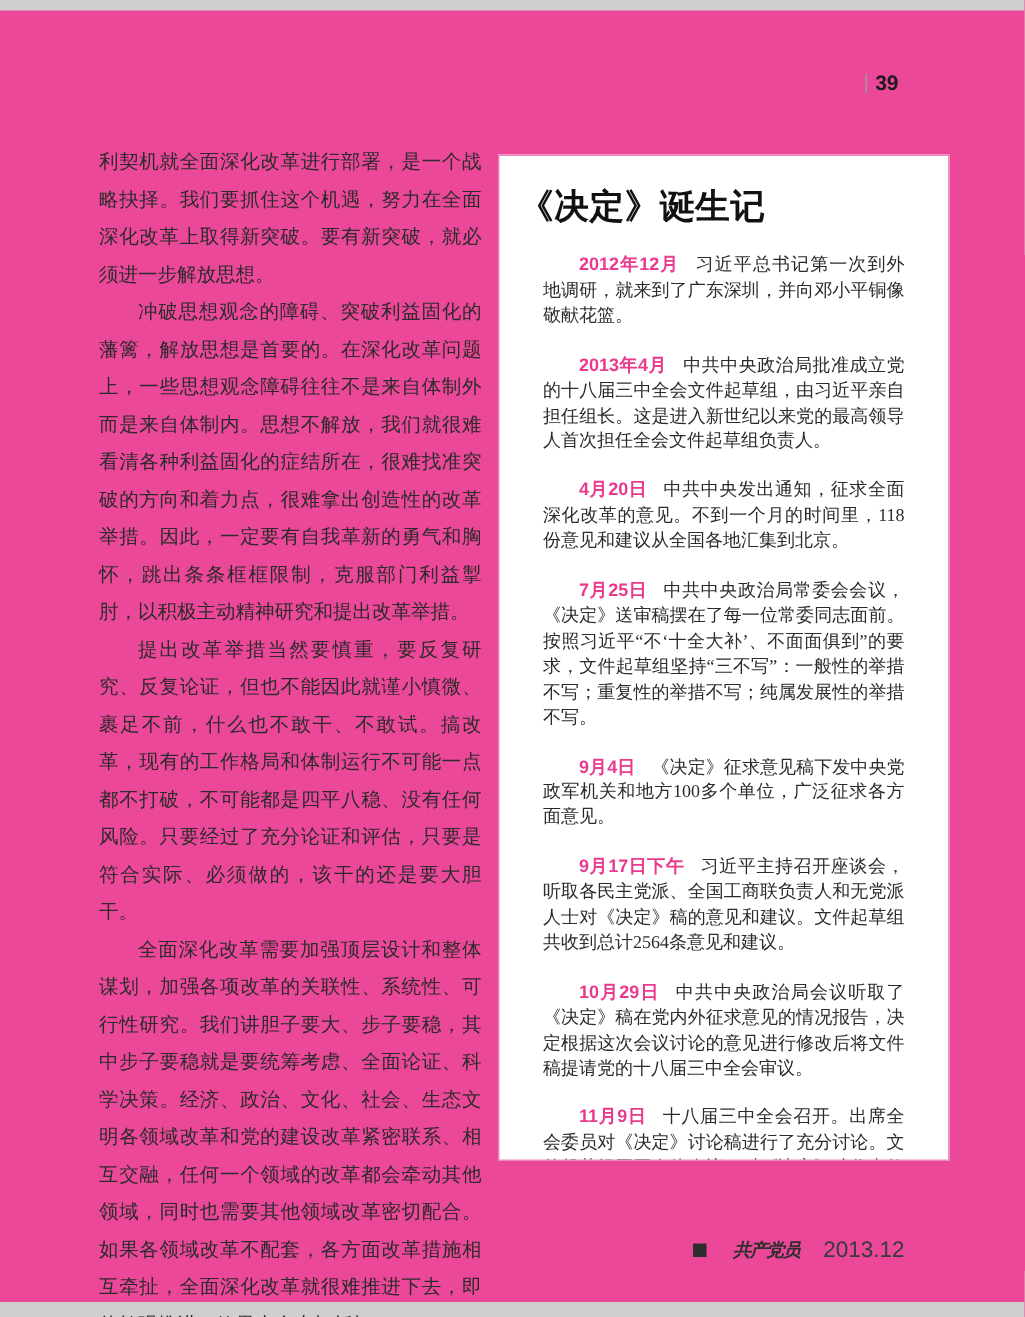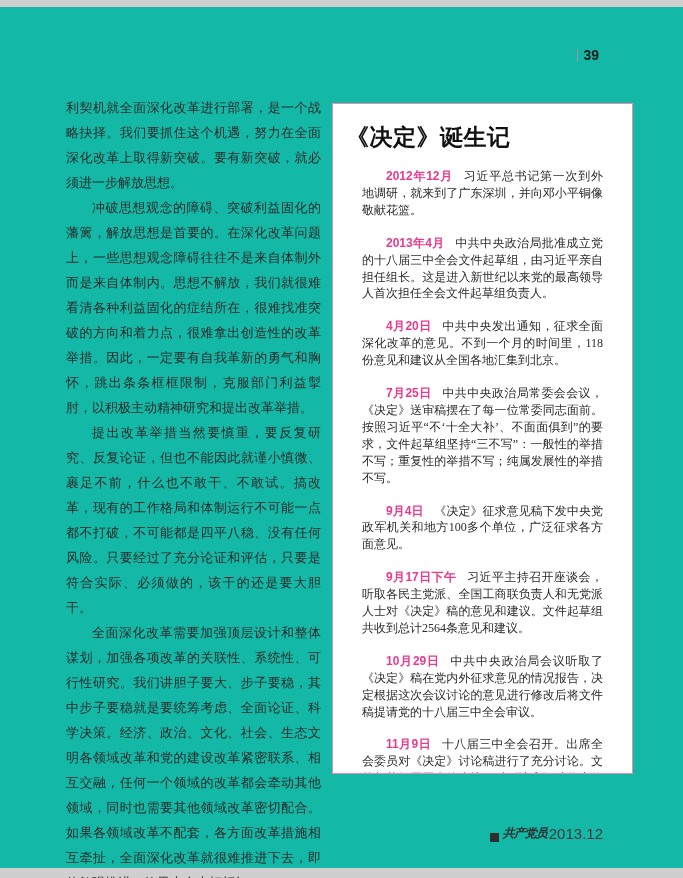--- a/index.html
+++ b/index.html
@@ -5,21 +5,21 @@
   html,body{margin:0;padding:0;}
   body{
     width:683px;height:878px;
     background:#cfcfcf;
     font-family:"Liberation Serif", serif;
     position:relative;
     overflow:hidden;
   }
   .page{
     position:absolute;left:0;right:0;top:7px;bottom:10px;
-    background:#14b8a6;
+    background:#ec4899;
   }
   
   .page-number{
     position:absolute;top:40px;right:84px;
     font-family:"Liberation Sans", sans-serif;
     font-size:14px;font-weight:bold;color:#1c1c1c;
     display:flex;align-items:center;gap:5px;
   }
   .page-number .bar{
     display:inline-block;width:1px;height:13px;background:#9a9a9a;
@@ -54,21 +54,21 @@
     text-align:justify;text-justify:inter-ideograph;
   }
   .sidebar-box .entries .date{
     font-family:"Liberation Sans", sans-serif;
     color:var(--accent,#ea3a8e);font-weight:bold;
     margin-right:0.9em;
   }
   
   .footer{
     position:absolute;top:818px;right:80px;
-    display:flex;align-items:flex-end;gap:2px;
+    display:flex;align-items:center;gap:16px;
     font-size:11px;color:#3a3a3a;
   }
   .footer .logo-mark{
     display:inline-block;width:9px;height:9px;background:#2e2e2e;
     margin-right:2px;
   }
   .footer .mag-name{
     font-family:"Liberation Serif", serif;
     font-style:italic;font-weight:bold;letter-spacing:-1px;
     font-size:12px;color:#2e2e2e;

